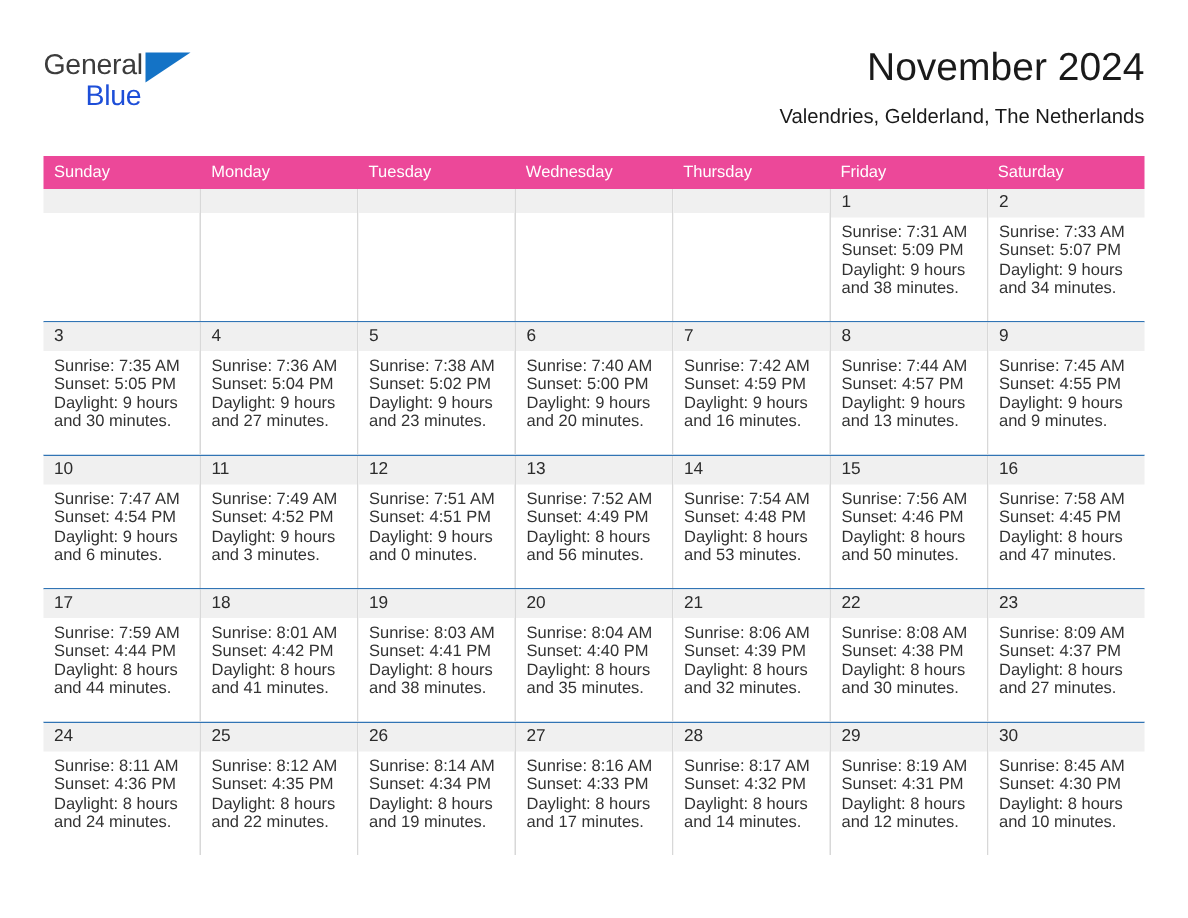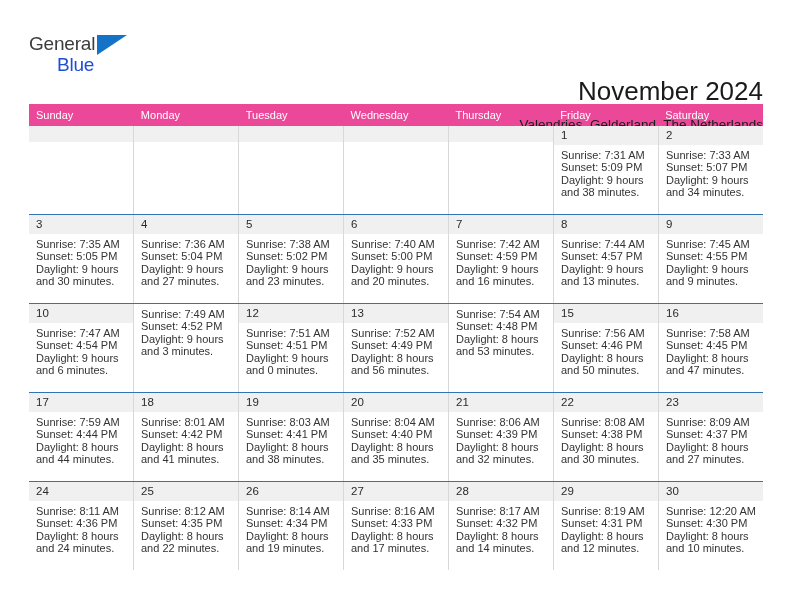--- a/index.html
+++ b/index.html
@@ -63,21 +63,20 @@
   .titles {
     text-align: right;
     padding-top: 2px;
   }
   .cal-title {
     font-size: 26px;
     font-weight: normal;
     color: #1a1a1a;
     line-height: 32px;
     white-space: nowrap;
-    margin-top: 47px;
   }
   .cal-sub {
     font-size: 13.5px;
     color: #1a1a1a;
     line-height: 20px;
     margin-top: 8px;
     white-space: nowrap;
     text-align: right;
   }
 
@@ -275,20 +274,21 @@
           <div class="cell">
             <div class="daynum">10</div>
             <div class="info">
               <div>Sunrise: 7:47 AM</div>
               <div>Sunset: 4:54 PM</div>
               <div>Daylight: 9 hours</div>
               <div>and 6 minutes.</div>
             </div>
           </div>
           <div class="cell">
+            <div class="daynum">11</div>
             <div class="info">
               <div>Sunrise: 7:49 AM</div>
               <div>Sunset: 4:52 PM</div>
               <div>Daylight: 9 hours</div>
               <div>and 3 minutes.</div>
             </div>
           </div>
           <div class="cell">
             <div class="daynum">12</div>
             <div class="info">
@@ -301,20 +301,21 @@
           <div class="cell">
             <div class="daynum">13</div>
             <div class="info">
               <div>Sunrise: 7:52 AM</div>
               <div>Sunset: 4:49 PM</div>
               <div>Daylight: 8 hours</div>
               <div>and 56 minutes.</div>
             </div>
           </div>
           <div class="cell">
+            <div class="daynum">14</div>
             <div class="info">
               <div>Sunrise: 7:54 AM</div>
               <div>Sunset: 4:48 PM</div>
               <div>Daylight: 8 hours</div>
               <div>and 53 minutes.</div>
             </div>
           </div>
           <div class="cell">
             <div class="daynum">15</div>
             <div class="info">
@@ -450,21 +451,21 @@
             <div class="info">
               <div>Sunrise: 8:19 AM</div>
               <div>Sunset: 4:31 PM</div>
               <div>Daylight: 8 hours</div>
               <div>and 12 minutes.</div>
             </div>
           </div>
           <div class="cell">
             <div class="daynum">30</div>
             <div class="info">
-              <div>Sunrise: 12:20 AM</div>
+              <div>Sunrise: 8:45 AM</div>
               <div>Sunset: 4:30 PM</div>
               <div>Daylight: 8 hours</div>
               <div>and 10 minutes.</div>
             </div>
           </div>
         </div>
       </div>
 
   </div>
 

